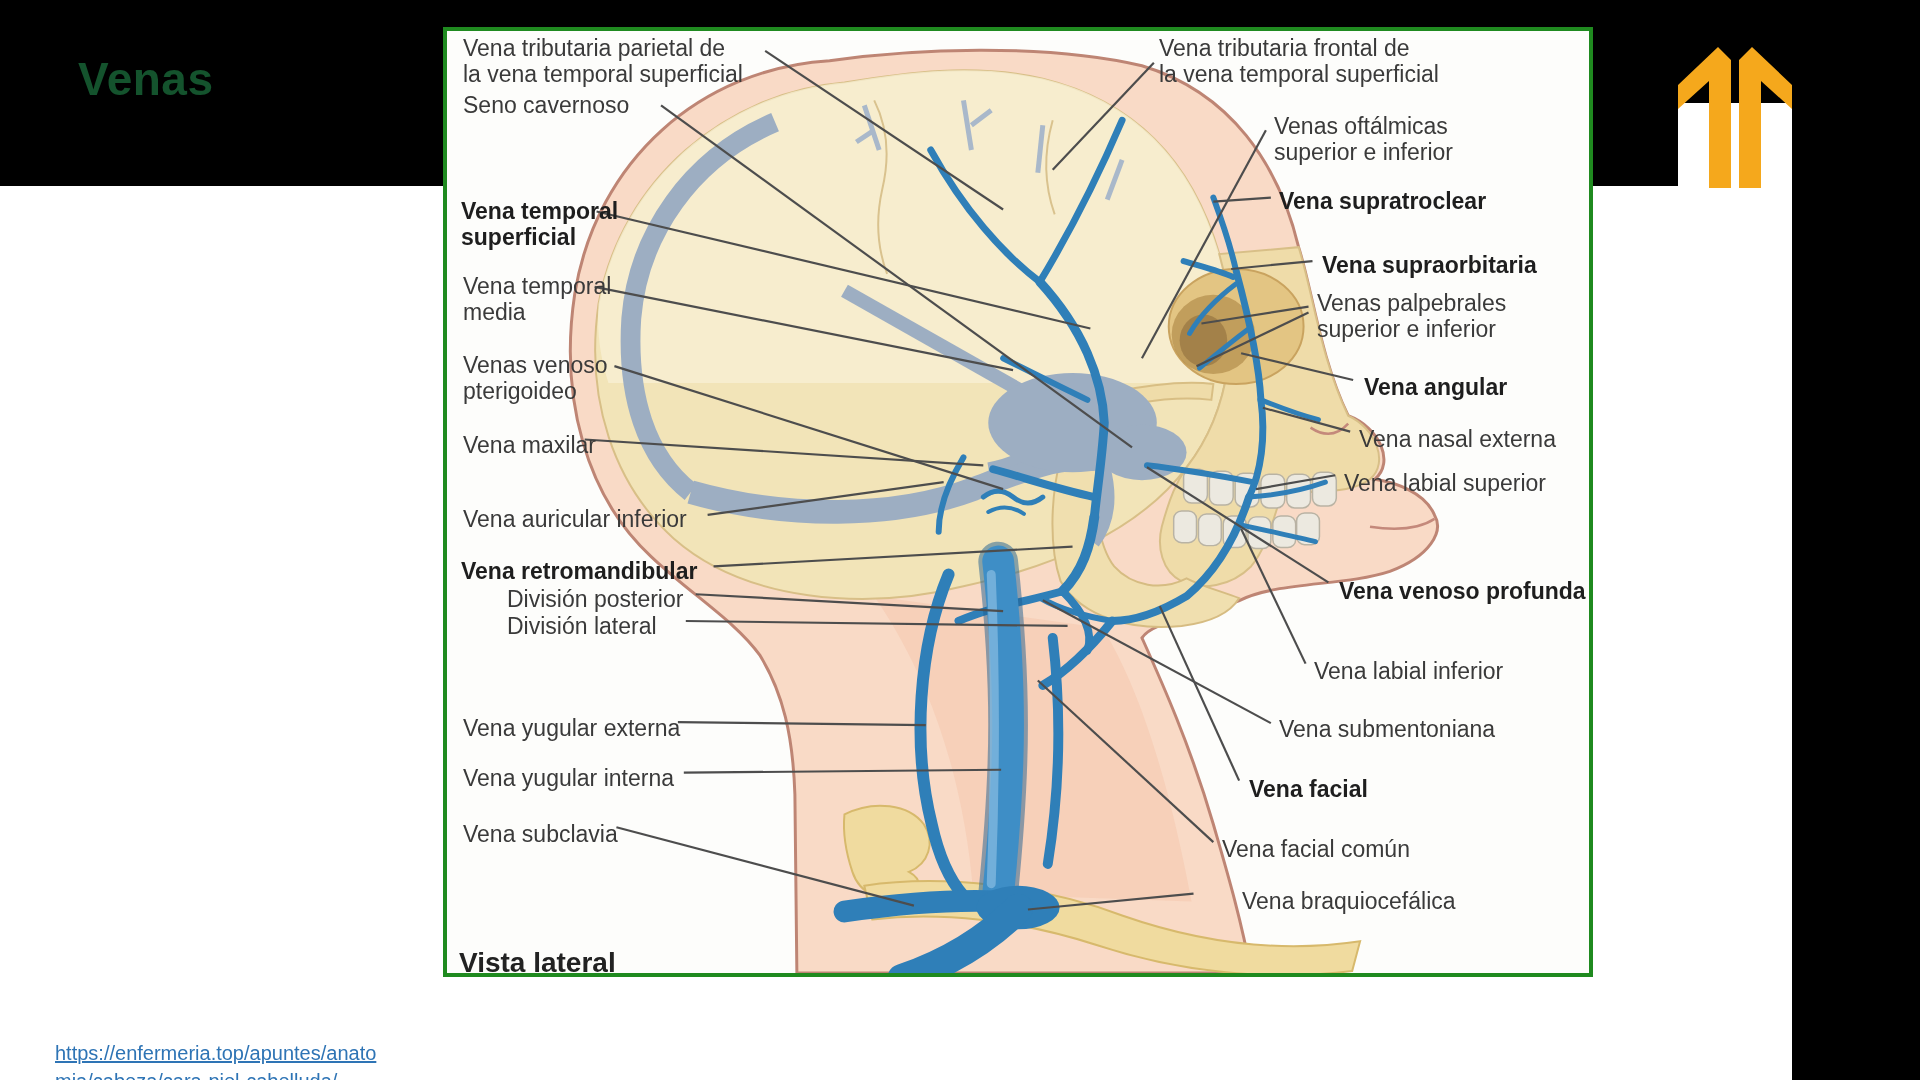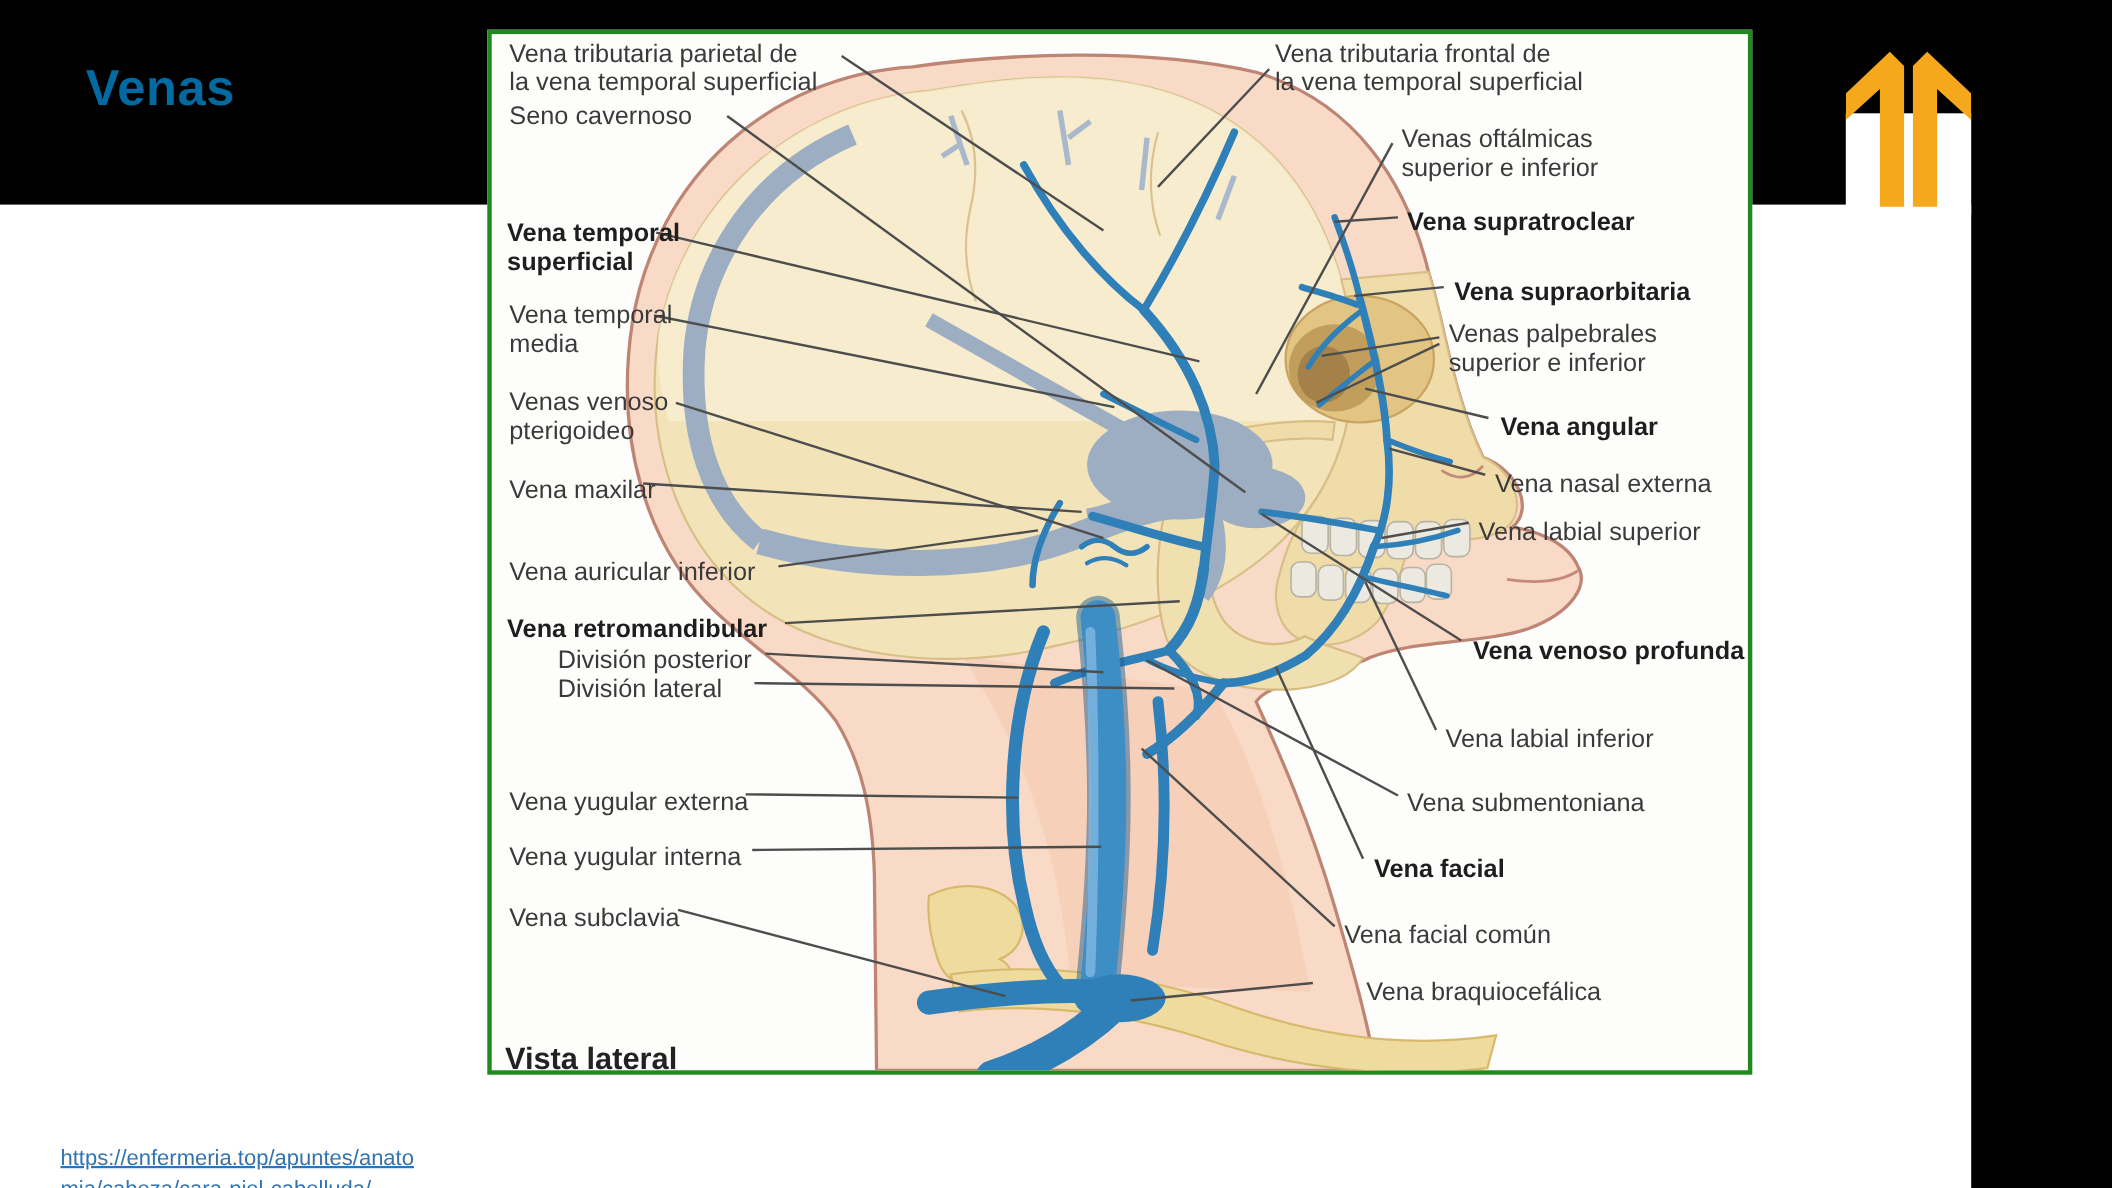--- a/index.html
+++ b/index.html
@@ -4,21 +4,21 @@
 <style>
   html,body{margin:0;padding:0;}
   body{
     width:1920px;height:1080px;position:relative;overflow:hidden;
     background:#ffffff;font-family:"Liberation Sans", sans-serif;
   }
   .header-band{position:absolute;left:0;top:0;width:1920px;height:186px;background:#000;}
   .right-band{position:absolute;left:1792px;top:0;width:128px;height:1080px;background:#000;}
   .slide-title{
     position:absolute;left:78px;top:52px;margin:0;
-    font-size:46px;font-weight:700;color:#0369a1;letter-spacing:0.5px;
+    font-size:46px;font-weight:700;color:#14532d;letter-spacing:0.5px;
   }
   .logo-box{position:absolute;left:1678px;top:45px;width:114px;height:150px;}
   .logo-white{position:absolute;left:0;top:58px;width:114px;height:92px;background:#fff;}
   .logo-svg{position:absolute;left:0;top:0;}
   .diagram{
     position:absolute;left:443px;top:27px;width:1150px;height:950px;
     background:#fdfdfb;border:4px solid #1F8A1F;box-sizing:border-box;
   }
   .art{position:absolute;left:0;top:0;width:100%;height:100%;}
   .dlabel{

